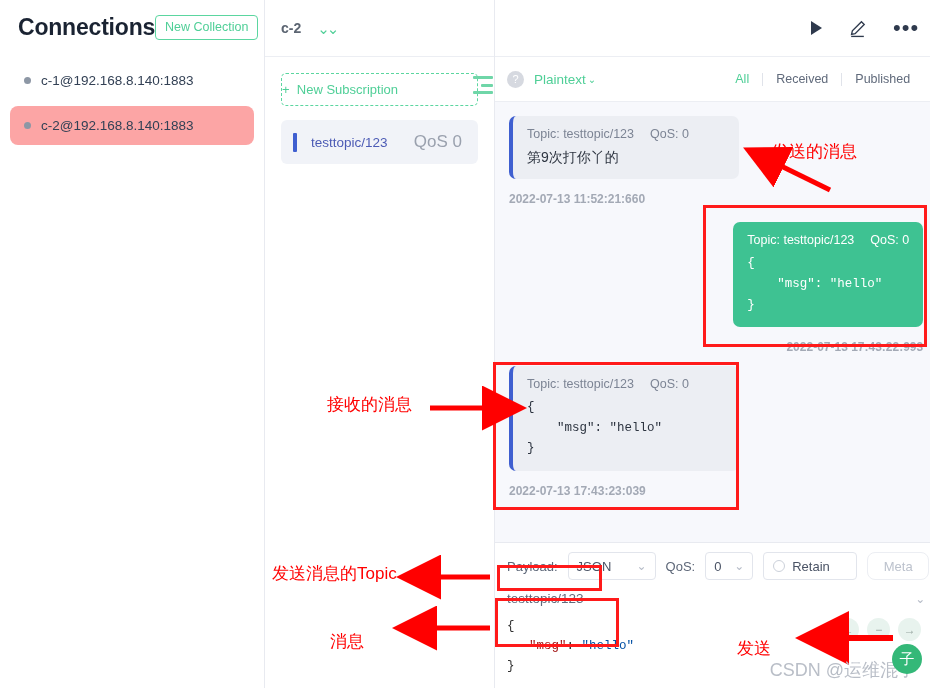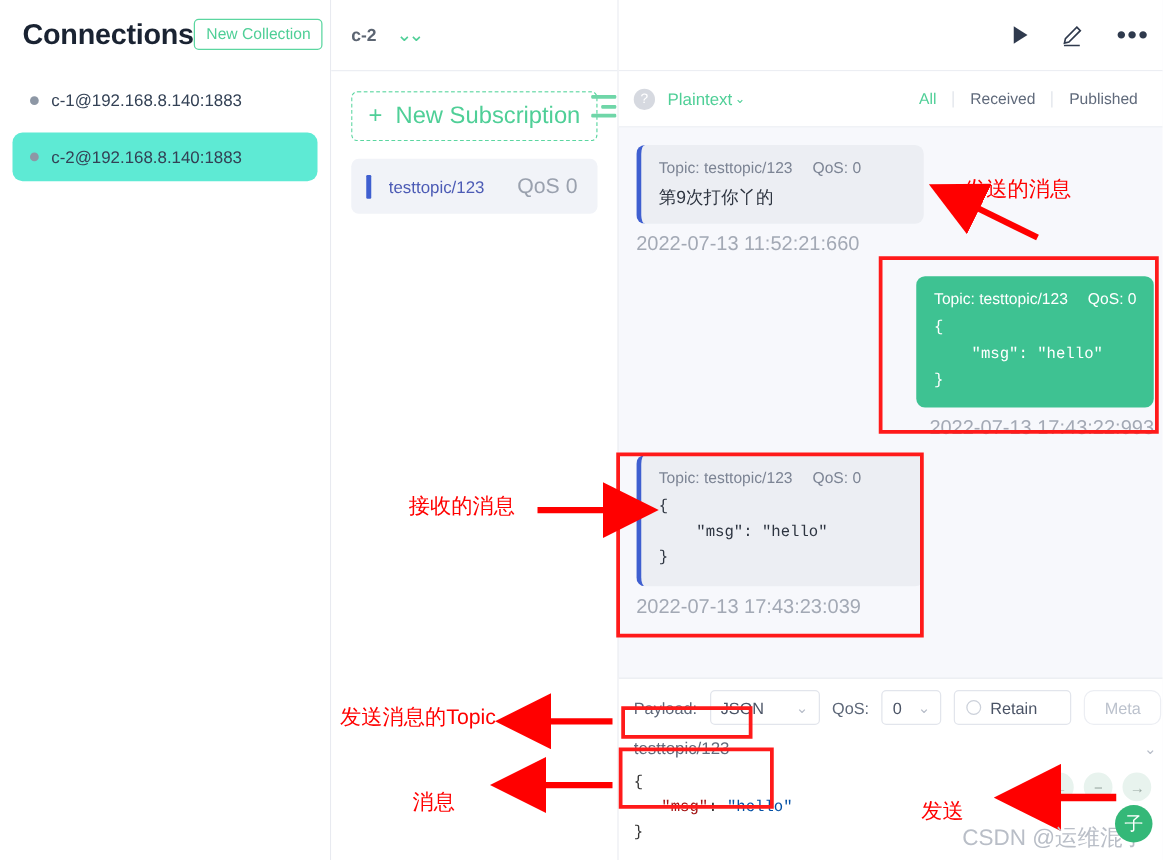--- a/index.html
+++ b/index.html
@@ -26,42 +26,42 @@
     border: 1px solid #5bd6a0; color: #4fcf97; background: #fff;
     border-radius: 4px; font-size: 12.5px; padding: 4px 9px 5px;
     cursor: pointer; white-space: nowrap; font-family: "Liberation Sans", sans-serif;
   }
   .conn-list { padding-top: 8px; }
   .conn-item {
     display: flex; align-items: center; gap: 10px;
     margin: 0 10px 6px 10px; padding: 12px 10px; border-radius: 8px;
     cursor: pointer; font-size: 13.5px; color: #334155;
   }
-  .conn-item.active { background: #5eead4; }
+  .conn-item.active { background: #fca5a5; }
   .conn-dot {
     width: 7px; height: 7px; border-radius: 50%;
     background: #8d97a5; flex-shrink: 0; margin-left: 4px;
   }
 
   
   .subs-panel {
     width: 230px; flex-shrink: 0; height: 688px;
     border-right: 1px solid #e8eaf0; background: #fff;
     display: flex; flex-direction: column;
   }
   .subs-topbar {
     height: 57px; border-bottom: 1px solid #eceef3;
     display: flex; align-items: center; gap: 16px; padding-left: 16px;
   }
   .conn-name { font-size: 14px; font-weight: bold; color: #5c6572; }
   .chev-dbl { color: #4fcf97; font-size: 15px; line-height: 1; letter-spacing: -3px; }
   .subs-body { padding: 16px 16px 0 16px; position: relative; }
   .new-sub-btn {
     border: 1px dashed #5bd6a0; border-radius: 5px; color: #4fcf97;
-    font-size: 19px; text-align: center; padding: 8px 0; cursor: pointer;
+    font-size: 13px; padding: 8px 0; cursor: pointer;
     background: #fff;
   }
   .sub-item {
     margin-top: 14px; background: #f1f3f8; border-radius: 6px;
     padding: 12px 12px 12px 0; display: flex; align-items: center;
     cursor: pointer; position: relative;
   }
   .sub-bar {
     width: 4px; height: 19px; background: #3f5fd0; border-radius: 1px;
     margin: 0 14px 0 12px; flex-shrink: 0;
@@ -122,21 +122,21 @@
   }
   .b-head { font-size: 12.5px; display: flex; gap: 16px; margin-bottom: 6px; }
   .bubble-recv .b-head { color: #7c8494; }
   .bubble-send .b-head { color: #ffffff; }
   .b-body-cn { font-size: 14px; color: #2d3440; line-height: 1.45; }
   .b-body-code {
     font-family: "Liberation Mono", monospace; font-size: 12.5px;
     line-height: 1.65; white-space: pre;
   }
   .bubble-recv .b-body-code { color: #2d3440; }
-  .ts { font-size: 16px; color: #a3a9b5; margin-top: 8px; }
+  .ts { font-size: 12px; color: #a3a9b5; margin-top: 13px; font-weight: bold; }
 
   
   .pub-wrap { background: #fff; border-top: 1px solid #e8eaf0; }
   .pub-opts { display: flex; align-items: center; gap: 10px; padding: 9px 12px 8px 12px; font-size: 13px; color: #5d6778; }
   .pub-label { color: #5d6778; }
   .sel-box {
     border: 1px solid #e2e5ec; border-radius: 4px; height: 28px;
     display: flex; align-items: center; justify-content: space-between;
     padding: 0 8px; font-size: 13px; color: #4a5365; cursor: pointer; background: #fff;
   }

